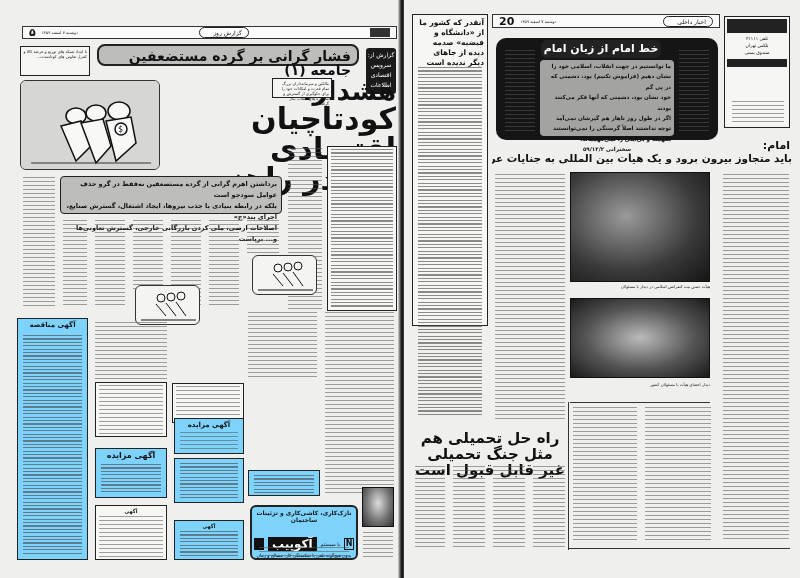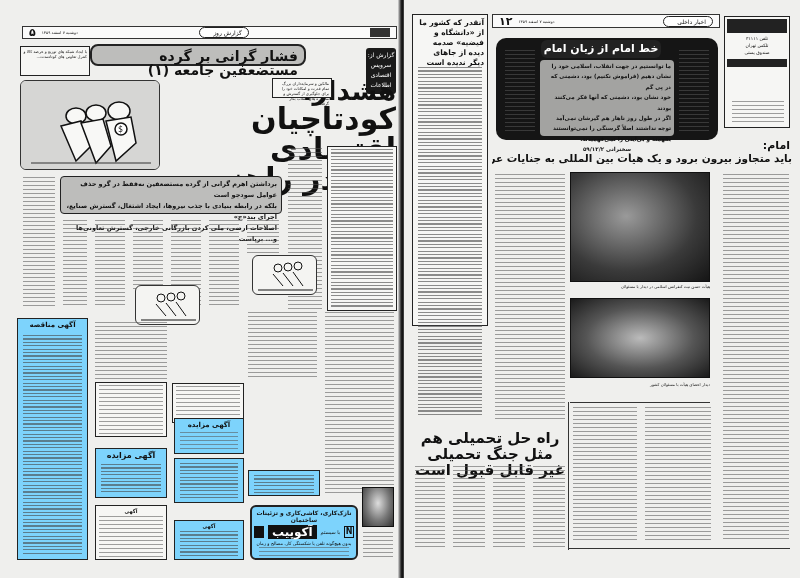--- a/index.html
+++ b/index.html
@@ -36,21 +36,21 @@
     <div style="display:flex;gap:6px;align-items:center">
       <span class="pnum">۵</span>
       <span style="font-size:4px">دوشنبه ۷ اسفند ۱۳۵۹</span>
     </div>
     <span class="pill">گزارش روز</span>
     <span style="width:20px;height:9px;background:#333;display:inline-block"></span>
   </div>
 
   <div class="abs box smalltxt" style="left:20px;top:46px;width:70px;height:30px;padding:2px">با ایجاد شبکه های توزیع و عرضه کالا و کنترل تعاونی های کوتاه‌مدت...</div>
 
-  <div class="abs grey-banner headline" style="left:90px;top:44px;width:216px;height:22px;font-size:14px;padding:3px 6px">فشار گرانی بر گرده مستضعفین جامعه (۱)</div>
+  <div class="abs grey-banner headline" style="left:97px;top:44px;width:262px;height:22px;font-size:14px;padding:3px 6px">فشار گرانی بر گرده مستضعفین جامعه (۱)</div>
 
   <div class="abs dark" style="left:366px;top:48px;width:30px;height:46px;border-radius:3px;font-size:6px;direction:rtl;text-align:center;line-height:10px;padding-top:2px">
     <div>گزارش از:</div>
     <div>سرویس</div>
     <div>اقتصادی</div>
     <div>اطلاعات</div>
   </div>
 
   <div class="abs cartoon" style="left:20px;top:80px;width:140px;height:90px;background:#e4e4e2">
     <svg width="140" height="90" viewBox="0 0 140 90">
@@ -151,21 +151,21 @@
     <div class="ad-title" style="font-size:5px">آگهی</div>
     <div class="col" style="left:0;top:8px;width:70px;height:45px"></div>
   </div>
 
   <div class="abs ad" style="left:248px;top:470px;width:72px;height:26px">
     <div class="col dense" style="left:2px;top:2px;width:66px;height:22px"></div>
   </div>
 
   <div class="abs ad" style="left:250px;top:505px;width:108px;height:55px;border-radius:6px;border-width:2px;padding:2px">
     <div style="font-size:6px;font-weight:bold;direction:rtl;text-align:center">نازک‌کاری، کاشی‌کاری و تزئینات ساختمان</div>
-    <div style="display:flex;align-items:center;justify-content:space-between;margin-top:2px">
+    <div style="display:flex;align-items:center;justify-content:space-between;margin-top:14px">
       <span style="width:10px;height:12px;background:#111;display:inline-block"></span>
       <span style="font-size:12px;font-weight:bold;background:#111;color:#fff;padding:0 4px">آکوپیب</span>
       <span style="font-size:5px">با سیستم</span>
       <span style="width:10px;height:12px;border:1.5px solid #111;display:inline-block;font-size:8px;text-align:center;line-height:10px;font-weight:bold">N</span>
     </div>
     <div style="font-size:4.5px;direction:rtl;text-align:center;margin-top:2px">بدون هیچ‌گونه تلفن با شکستگی کار، مصالح و زمان</div>
     <div class="col" style="left:4px;top:38px;width:96px;height:14px"></div>
   </div>
 
   <div class="abs photo" style="left:362px;top:487px;width:32px;height:40px;background:radial-gradient(ellipse at 50% 40%,#ddd,#777 55%,#333)"></div>
@@ -176,21 +176,21 @@
 
 <div id="right-page" class="page">
 
   <div class="abs box" style="left:8px;top:14px;width:76px;height:312px">
     <div class="headline" style="font-size:7.5px;padding:3px;line-height:10px">آنقدر که کشور ما از «دانشگاه و فیضیه» صدمه دیده از جاهای دیگر ندیده است</div>
     <div class="col dense" style="left:2px;top:50px;width:70px;height:352px"></div>
   </div>
 
   <div class="abs hdr-strip" style="left:88px;top:14px;width:228px;height:14px">
     <div style="display:flex;gap:6px;align-items:center">
-      <span class="pnum">۱۲</span>
+      <span class="pnum">20</span>
       <span style="font-size:4px">دوشنبه ۷ اسفند ۱۳۵۹</span>
     </div>
     <span class="pill">اخبار داخلی</span>
   </div>
 
   <div class="abs" style="left:92px;top:38px;width:222px;height:102px;background:#151515;border-radius:10px;padding:4px">
     <div style="position:absolute;left:45px;top:2px;width:120px;height:18px;background:#222;border-radius:6px;color:#fff;font-size:11px;font-weight:bold;direction:rtl;text-align:center;line-height:18px">خط امام از زبان امام</div>
     <div class="col" style="left:6px;top:10px;width:36px;height:86px;background:#151515"></div>
     <div class="col" style="left:180px;top:10px;width:36px;height:86px;background:#151515"></div>
     <div style="position:absolute;left:44px;top:22px;width:134px;height:76px;background:#a3a3a1;border-radius:4px;direction:rtl;text-align:right;font-size:5.6px;font-weight:bold;line-height:10.4px;padding:1px 3px">

